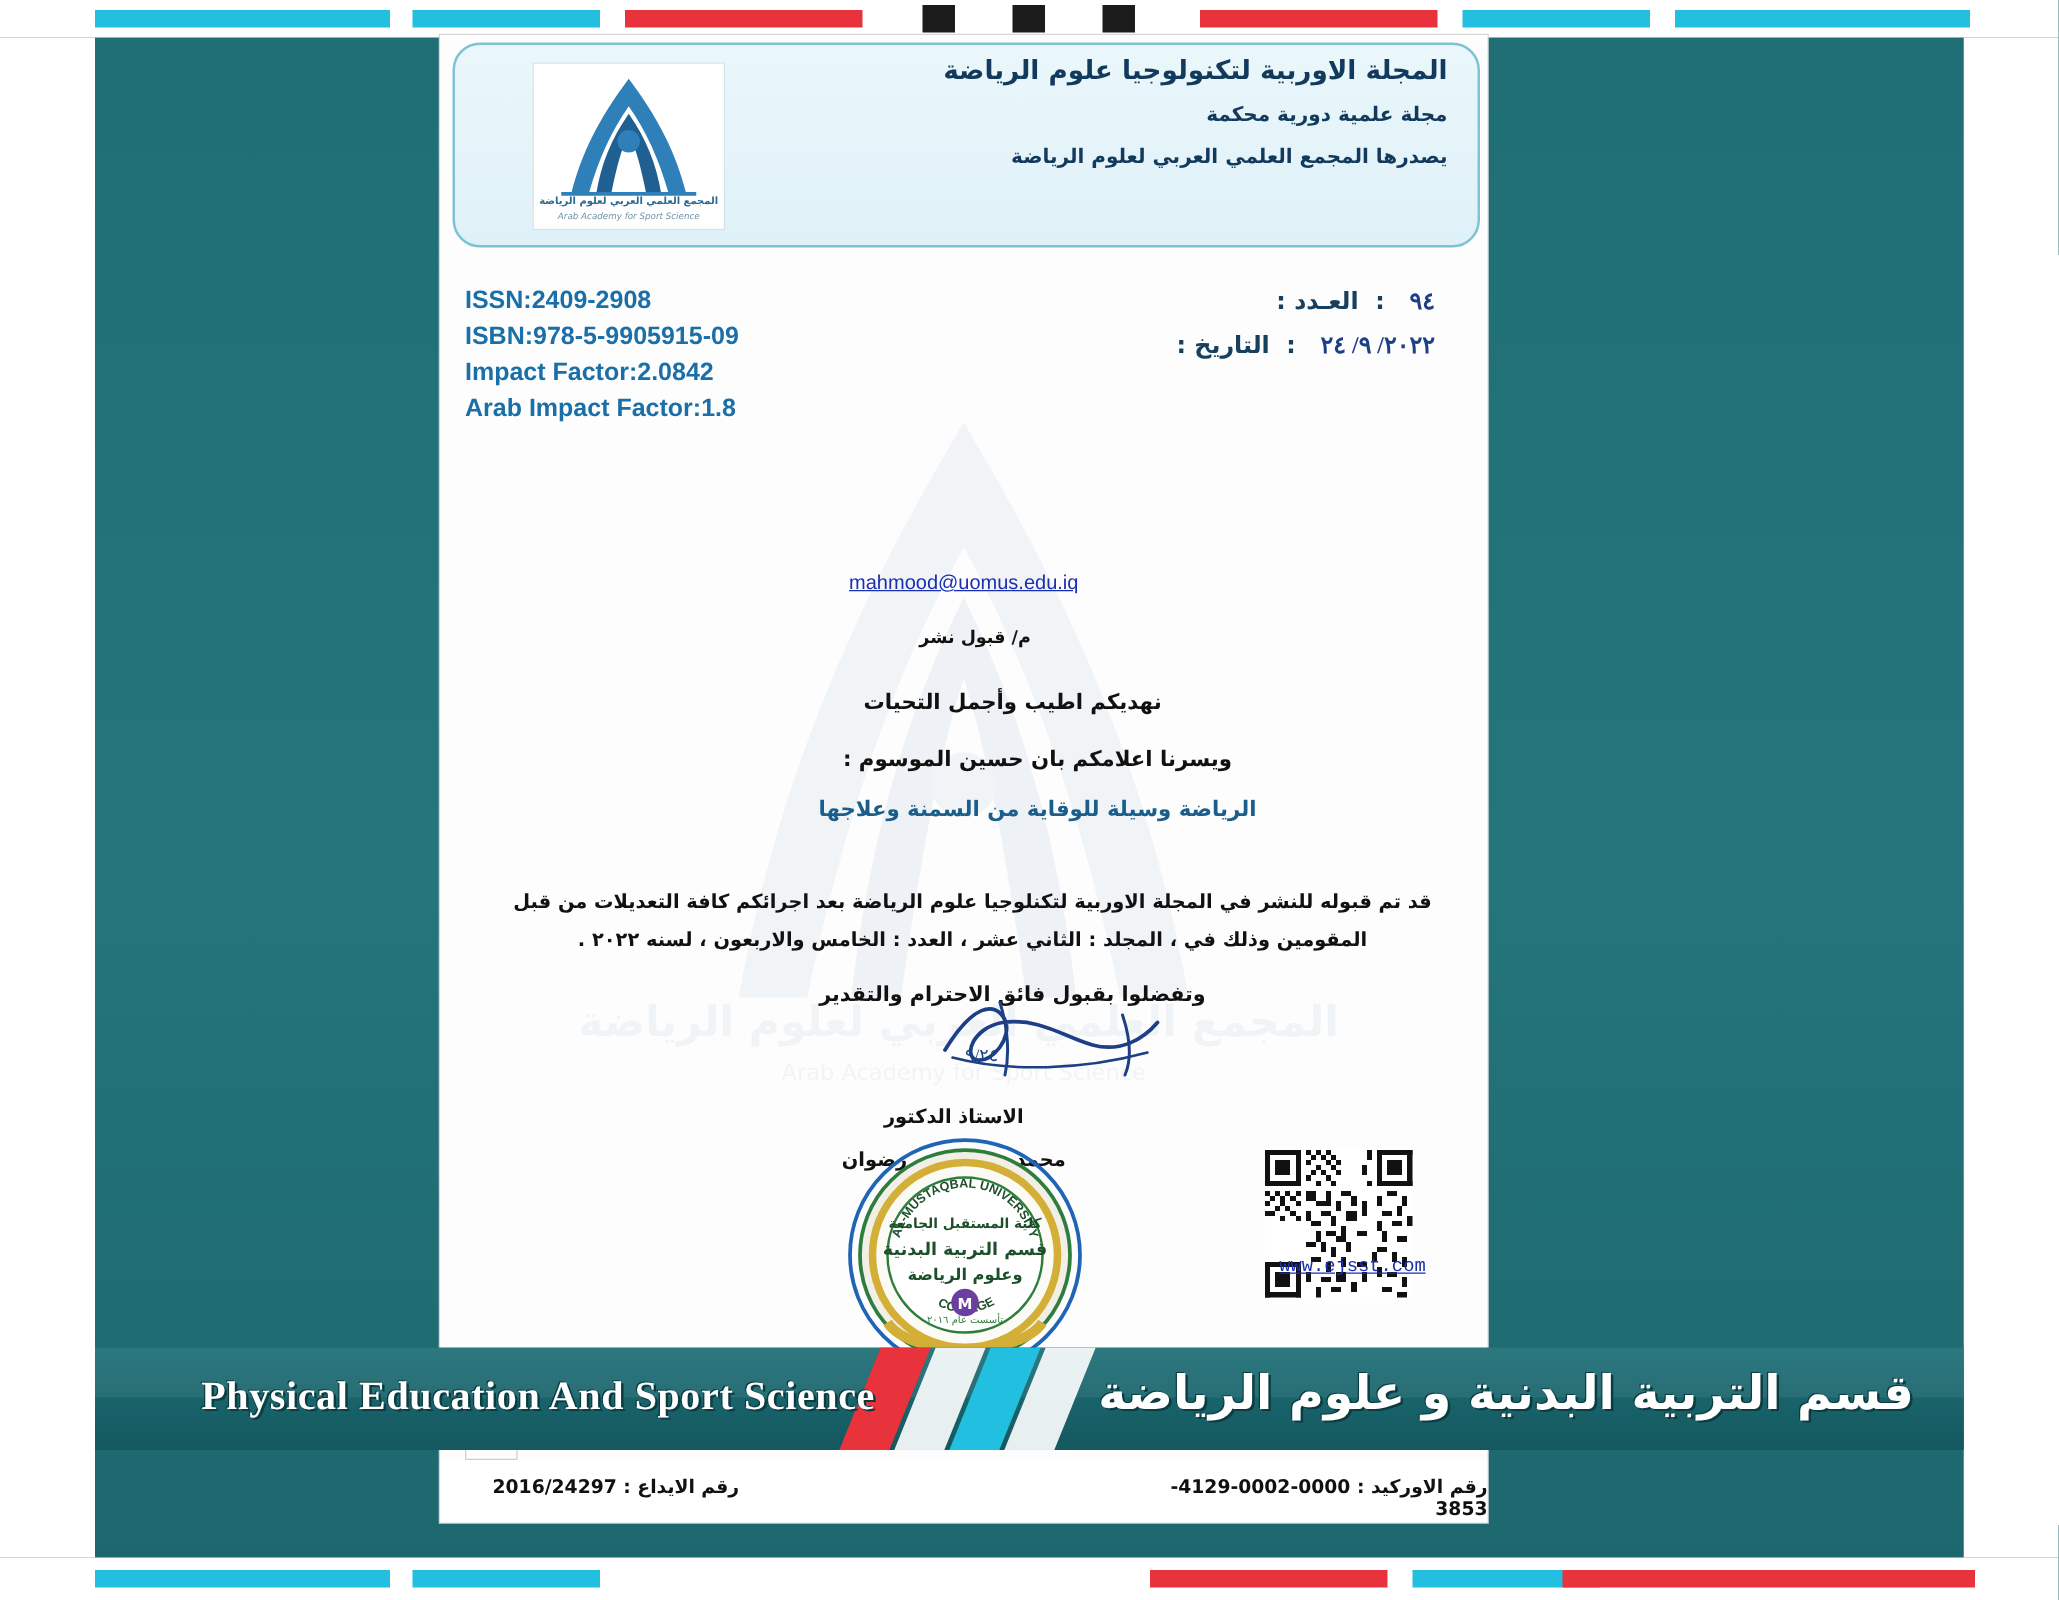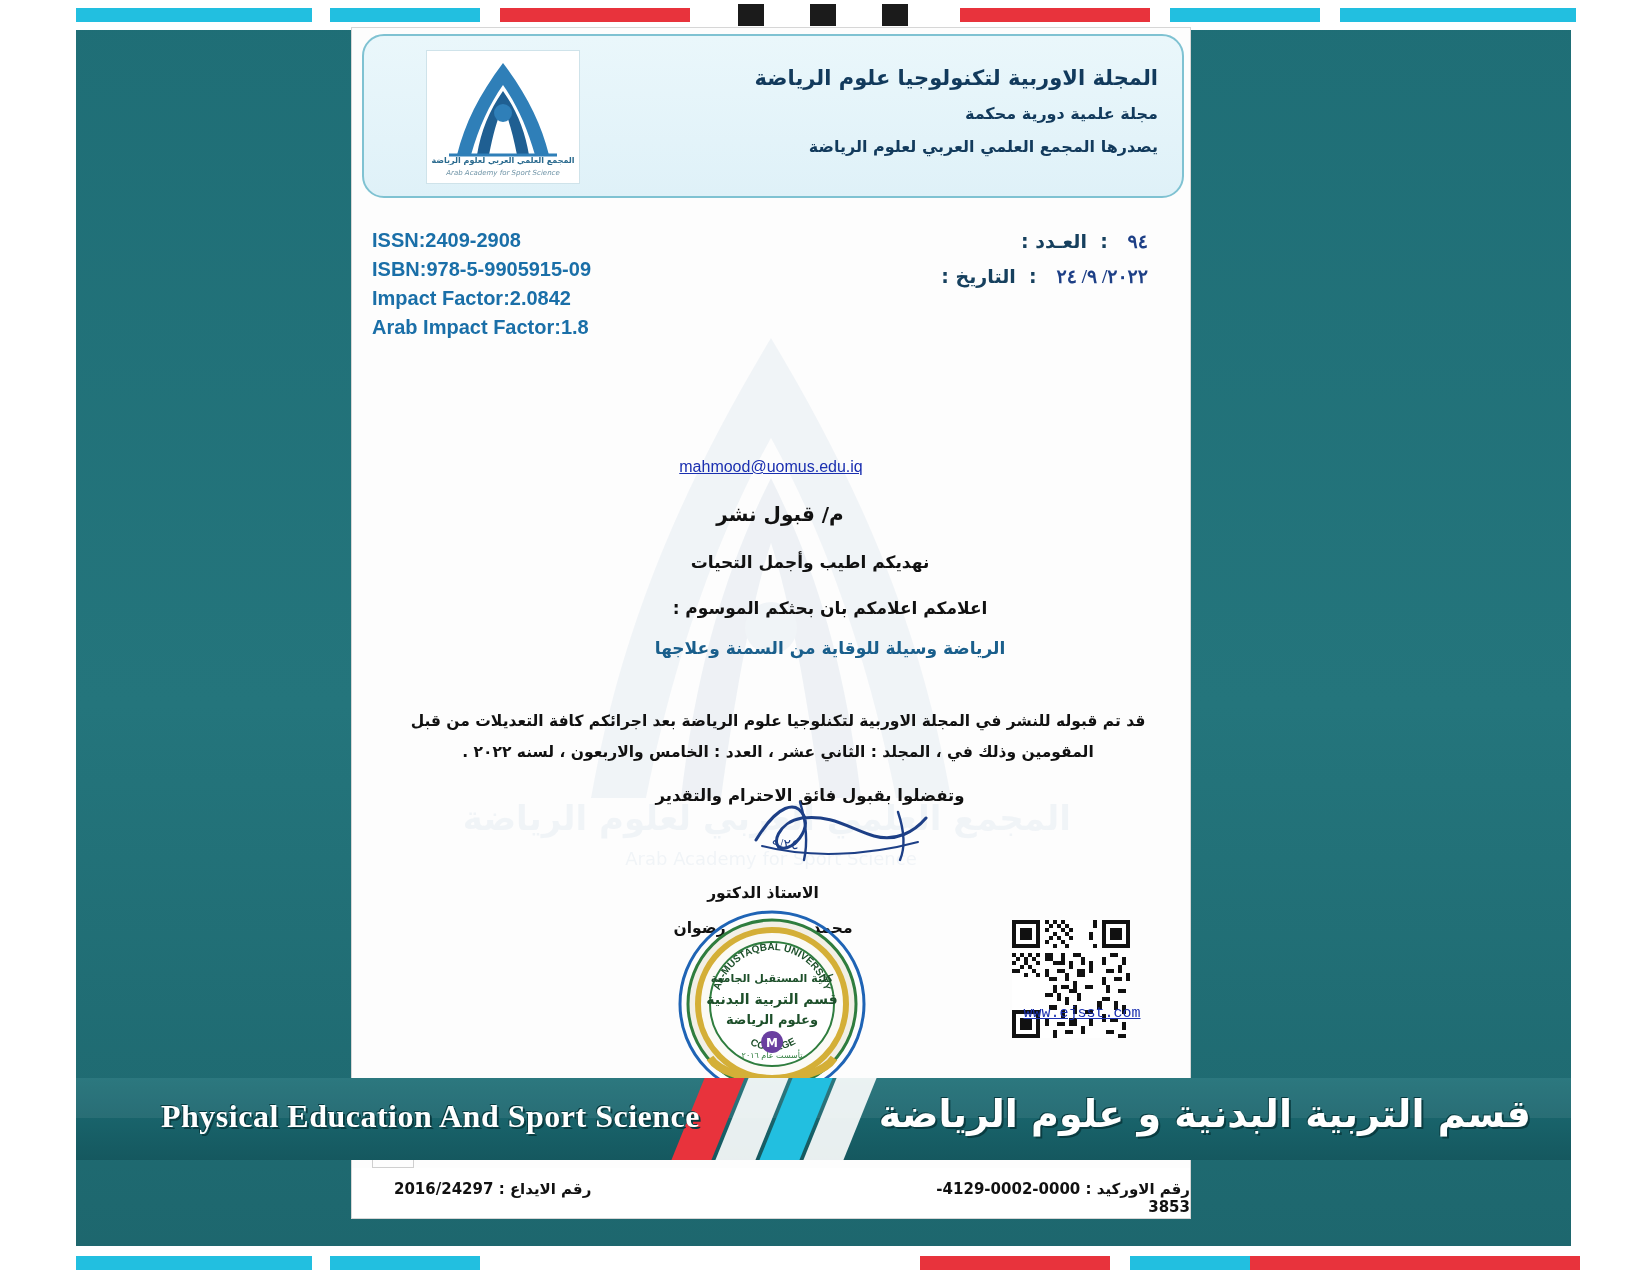--- a/index.html
+++ b/index.html
@@ -114,21 +114,21 @@
     font-size:18px;color:#8aa9c7;direction:rtl;white-space:nowrap;
   }
 
   
   .hdr{
     position:absolute;left:10px;top:6px;width:818px;height:160px;
     border:2px solid #7fc2d2;border-radius:22px;
     background:linear-gradient(180deg,#eaf7fb 0%, #dff1f8 100%);
   }
   .hdr-text{
-    position:absolute;right:24px;top:30px;text-align:right;direction:rtl;
+    position:absolute;right:24px;top:8px;text-align:right;direction:rtl;
     color:#123a5c;
   }
   .hdr-l1{font-size:21px;font-weight:bold;margin-bottom:14px;}
   .hdr-l2{font-size:16px;font-weight:bold;margin-bottom:14px;}
   .hdr-l3{font-size:16px;font-weight:bold;}
   .logo-box{
     position:absolute;left:62px;top:14px;width:152px;height:132px;
     background:#ffffff;border:1px solid #cfe3ea;
     overflow:hidden;
   }
@@ -158,21 +158,21 @@
     position:absolute;right:36px;top:388px;width:740px;direction:rtl;
     text-align:center;font-size:15.5px;font-weight:bold;color:#111;
   }
   .email{
     position:absolute;left:0;right:0;top:430px;text-align:center;
     font-size:16px;color:#1a2fb0;text-decoration:underline;
     font-family:"Liberation Sans", sans-serif;
   }
   .subject{
     position:absolute;right:60px;top:474px;width:700px;direction:rtl;
-    text-align:center;font-size:20px;font-weight:bold;color:#111;
+    text-align:center;font-size:14px;font-weight:bold;color:#111;
   }
   .greet{
     position:absolute;right:60px;top:524px;width:640px;direction:rtl;
     text-align:center;font-size:17px;font-weight:bold;color:#111;
   }
   .inform{
     position:absolute;right:60px;top:570px;width:600px;direction:rtl;
     text-align:center;font-size:17px;font-weight:bold;color:#111;
   }
   .title-res{
@@ -309,21 +309,21 @@
     <div>
       <span class="handw">٢٠٢٢/ ٩/ ٢٤</span>
       &nbsp;&nbsp;:&nbsp;
       <span>التاريخ :</span>
     </div>
   </div>
 
   <div class="email">mahmood@uomus.edu.iq</div>
   <div class="subject">م/ قبول نشر</div>
   <div class="greet">نهديكم اطيب وأجمل التحيات</div>
-  <div class="inform">اعلامكم اعلامكم بان بحثكم الموسوم :</div>
+  <div class="inform">ويسرنا اعلامكم بان حسين الموسوم :</div>
   <div class="title-res">الرياضة وسيلة للوقاية من السمنة وعلاجها</div>
   <div class="para">قد تم قبوله للنشر في المجلة  الاوربية لتكنلوجيا علوم الرياضة بعد اجرائكم كافة التعديلات من قبل المقومين وذلك في ، المجلد : الثاني عشر ، العدد : الخامس والاربعون ، لسنه ٢٠٢٢ .</div>
   <div class="closing">وتفضلوا بقبول فائق الاحترام والتقدير</div>
 
   <div class="signature">
     <svg viewBox="0 0 200 70" width="200" height="70" aria-hidden="true">
       <path d="M8 44 C30 8 48 4 56 20 C62 34 46 54 34 52 C22 50 30 26 54 22 C84 18 104 34 126 40 C148 46 166 36 178 22" fill="none" stroke="#1d3f86" stroke-width="3" stroke-linecap="round"></path>
       <path d="M52 6 C58 26 60 46 56 64" fill="none" stroke="#1d3f86" stroke-width="2.4" stroke-linecap="round"></path>
       <path d="M150 16 C156 34 158 50 152 64" fill="none" stroke="#1d3f86" stroke-width="2.4" stroke-linecap="round"></path>
       <path d="M14 50 C60 62 118 60 170 46" fill="none" stroke="#1d3f86" stroke-width="2" stroke-linecap="round"></path>

